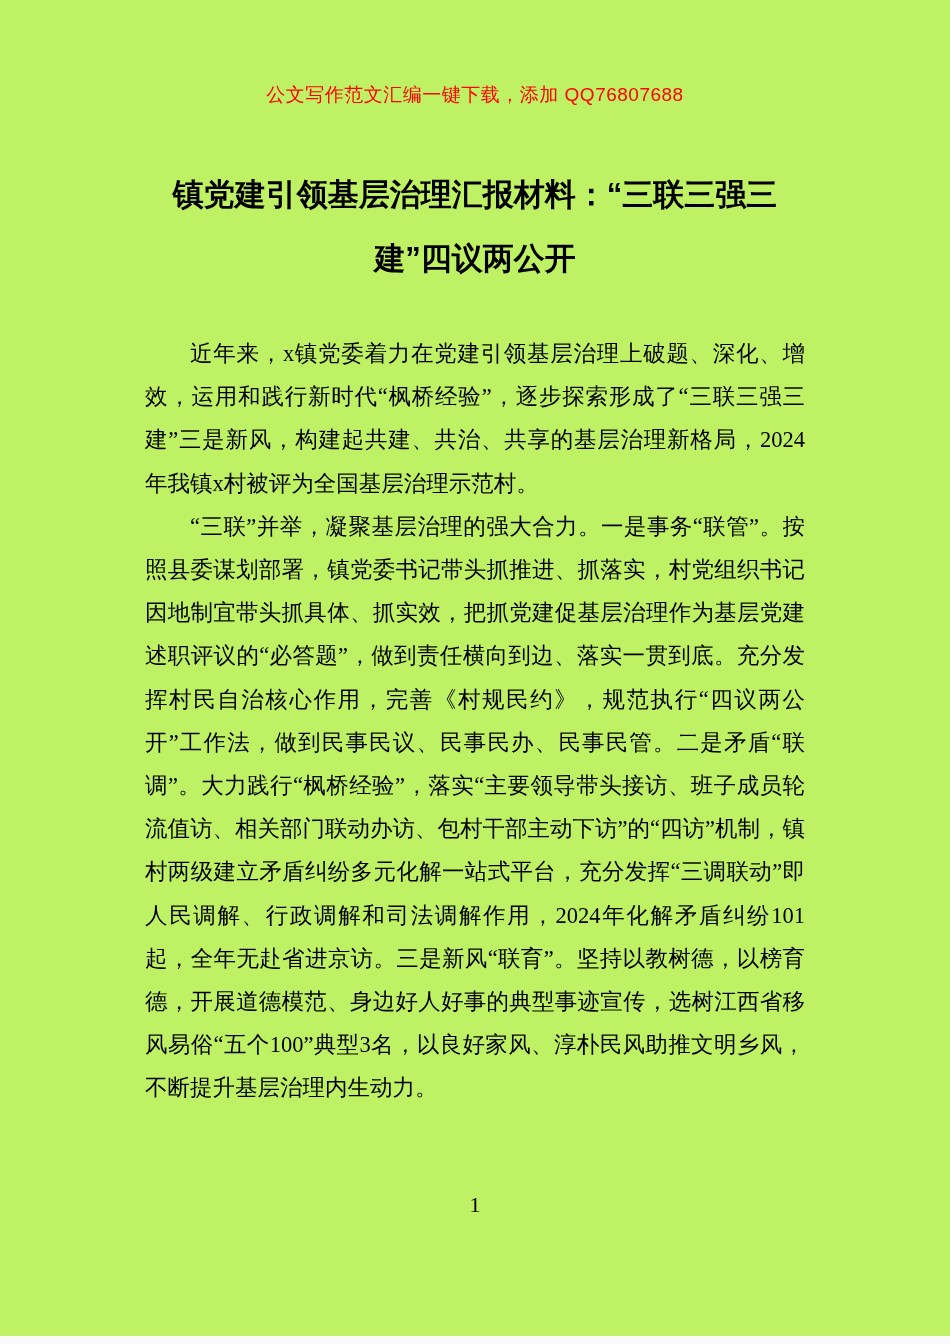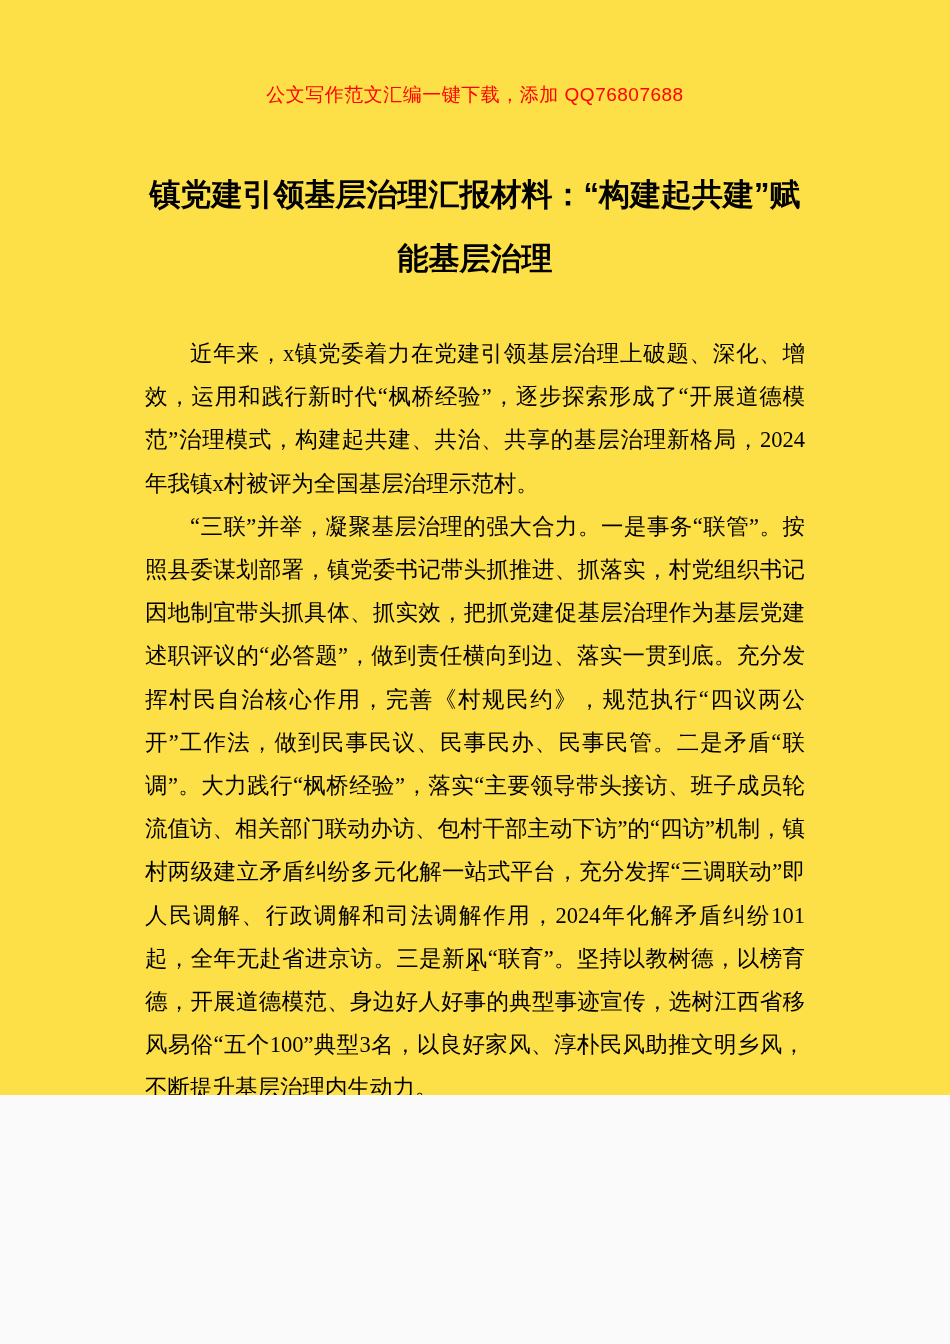--- a/index.html
+++ b/index.html
@@ -3,23 +3,23 @@
 <meta charset="utf-8">
 <style>
   html, body {
     margin: 0;
     padding: 0;
     background: #fafafa;
   }
   .page {
     position: relative;
     width: 950px;
-    height: 1095px;
+    height: 1336px;
     margin: 0 auto;
-    background: #fde047;
+    background: #bef264;
     box-sizing: border-box;
     padding: 82px 145px 0 145px;
     color: #000000;
     font-family: "Liberation Serif", "DejaVu Serif", serif;
   }
   .notice {
     text-align: center;
     font-size: 19px;
     font-family: "Liberation Sans", "DejaVu Sans", sans-serif;
     font-weight: 500;
@@ -52,22 +52,22 @@
     font-family: "Liberation Serif", "DejaVu Serif", serif;
   }
 </style>
 </head>
 <body>
 
 <div class="page">
 
   <div class="notice" style="color:#ff0000;">公文写作范文汇编一键下载，添加 QQ76807688</div>
 
-  <h1 class="doc-title">镇党建引领基层治理汇报材料：“构建起共建”赋能基层治理</h1>
+  <h1 class="doc-title">镇党建引领基层治理汇报材料：“三联三强三建”四议两公开</h1>
 
   <div class="body-text">
-    <p>近年来，x镇党委着力在党建引领基层治理上破题、深化、增效，运用和践行新时代“枫桥经验”，逐步探索形成了“开展道德模范”治理模式，构建起共建、共治、共享的基层治理新格局，2024年我镇x村被评为全国基层治理示范村。</p>
+    <p>近年来，x镇党委着力在党建引领基层治理上破题、深化、增效，运用和践行新时代“枫桥经验”，逐步探索形成了“三联三强三建”三是新风，构建起共建、共治、共享的基层治理新格局，2024年我镇x村被评为全国基层治理示范村。</p>
     <p>“三联”并举，凝聚基层治理的强大合力。一是事务“联管”。按照县委谋划部署，镇党委书记带头抓推进、抓落实，村党组织书记因地制宜带头抓具体、抓实效，把抓党建促基层治理作为基层党建述职评议的“必答题”，做到责任横向到边、落实一贯到底。充分发挥村民自治核心作用，完善《村规民约》，规范执行“四议两公开”工作法，做到民事民议、民事民办、民事民管。二是矛盾“联调”。大力践行“枫桥经验”，落实“主要领导带头接访、班子成员轮流值访、相关部门联动办访、包村干部主动下访”的“四访”机制，镇村两级建立矛盾纠纷多元化解一站式平台，充分发挥“三调联动”即人民调解、行政调解和司法调解作用，2024年化解矛盾纠纷101起，全年无赴省进京访。三是新风“联育”。坚持以教树德，以榜育德，开展道德模范、身边好人好事的典型事迹宣传，选树江西省移风易俗“五个100”典型3名，以良好家风、淳朴民风助推文明乡风，不断提升基层治理内生动力。</p>
   </div>
 
   <div class="page-number">1</div>
 
 </div>
 
 </body></html>

